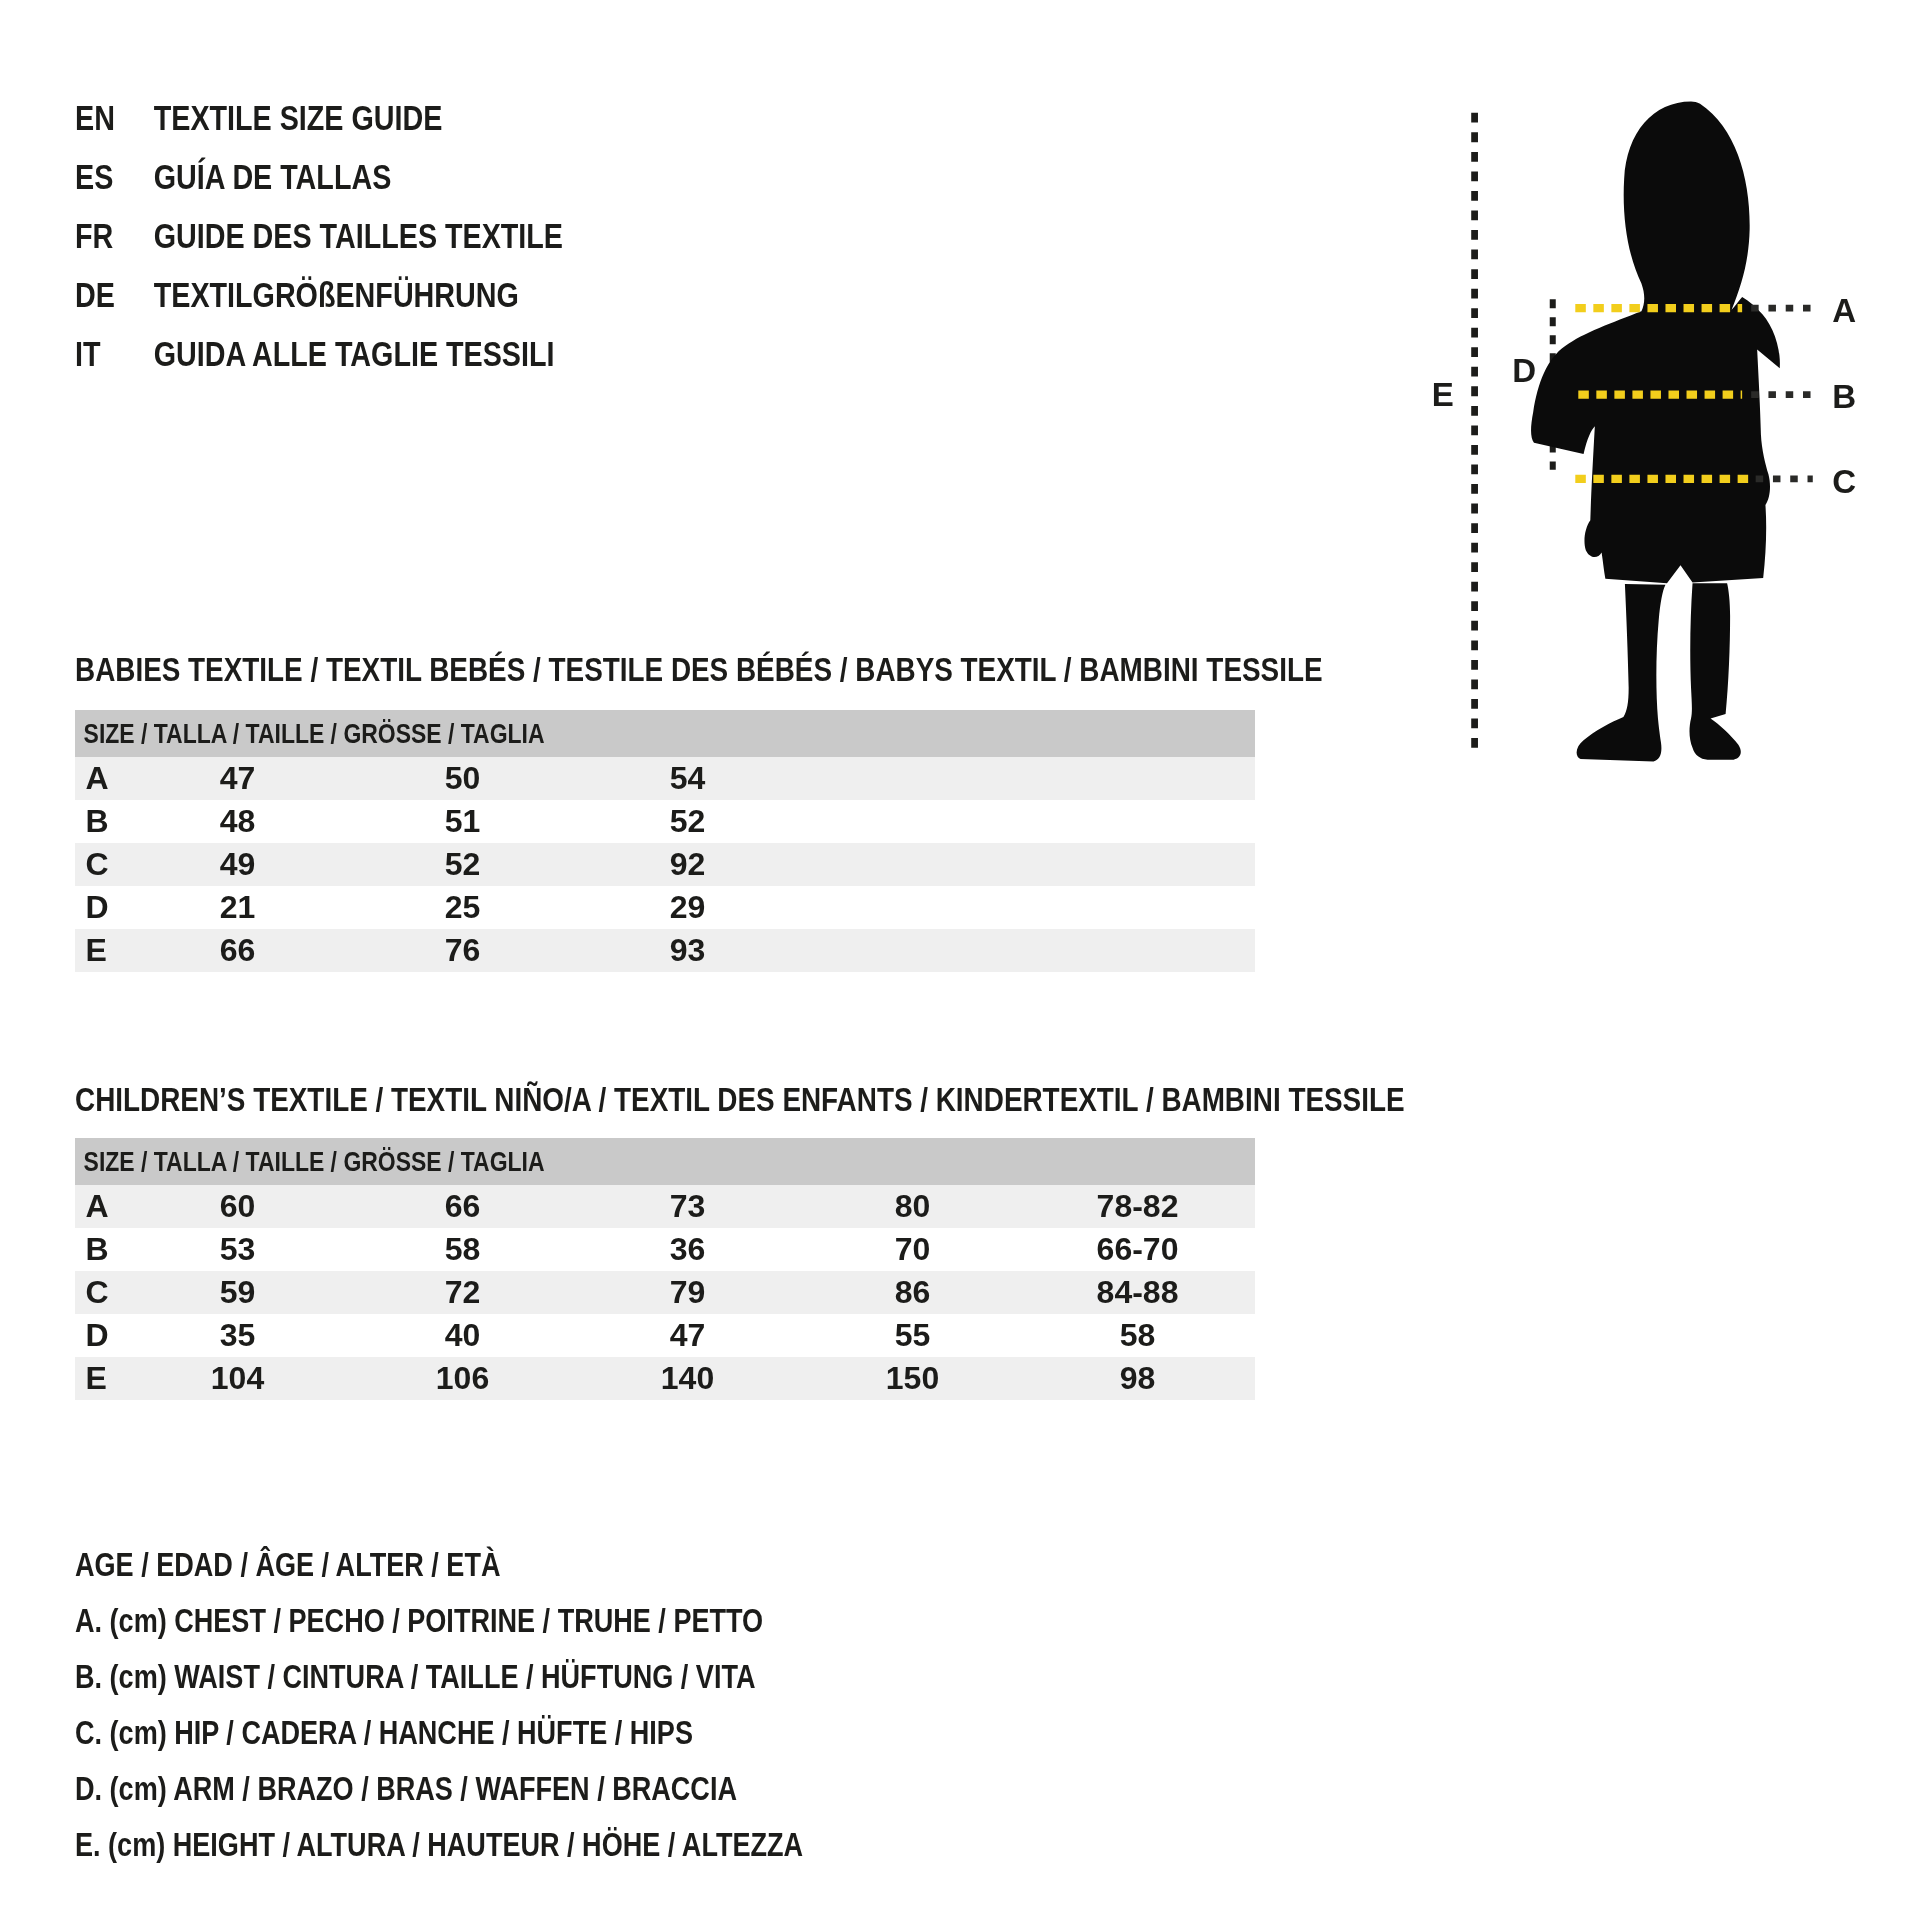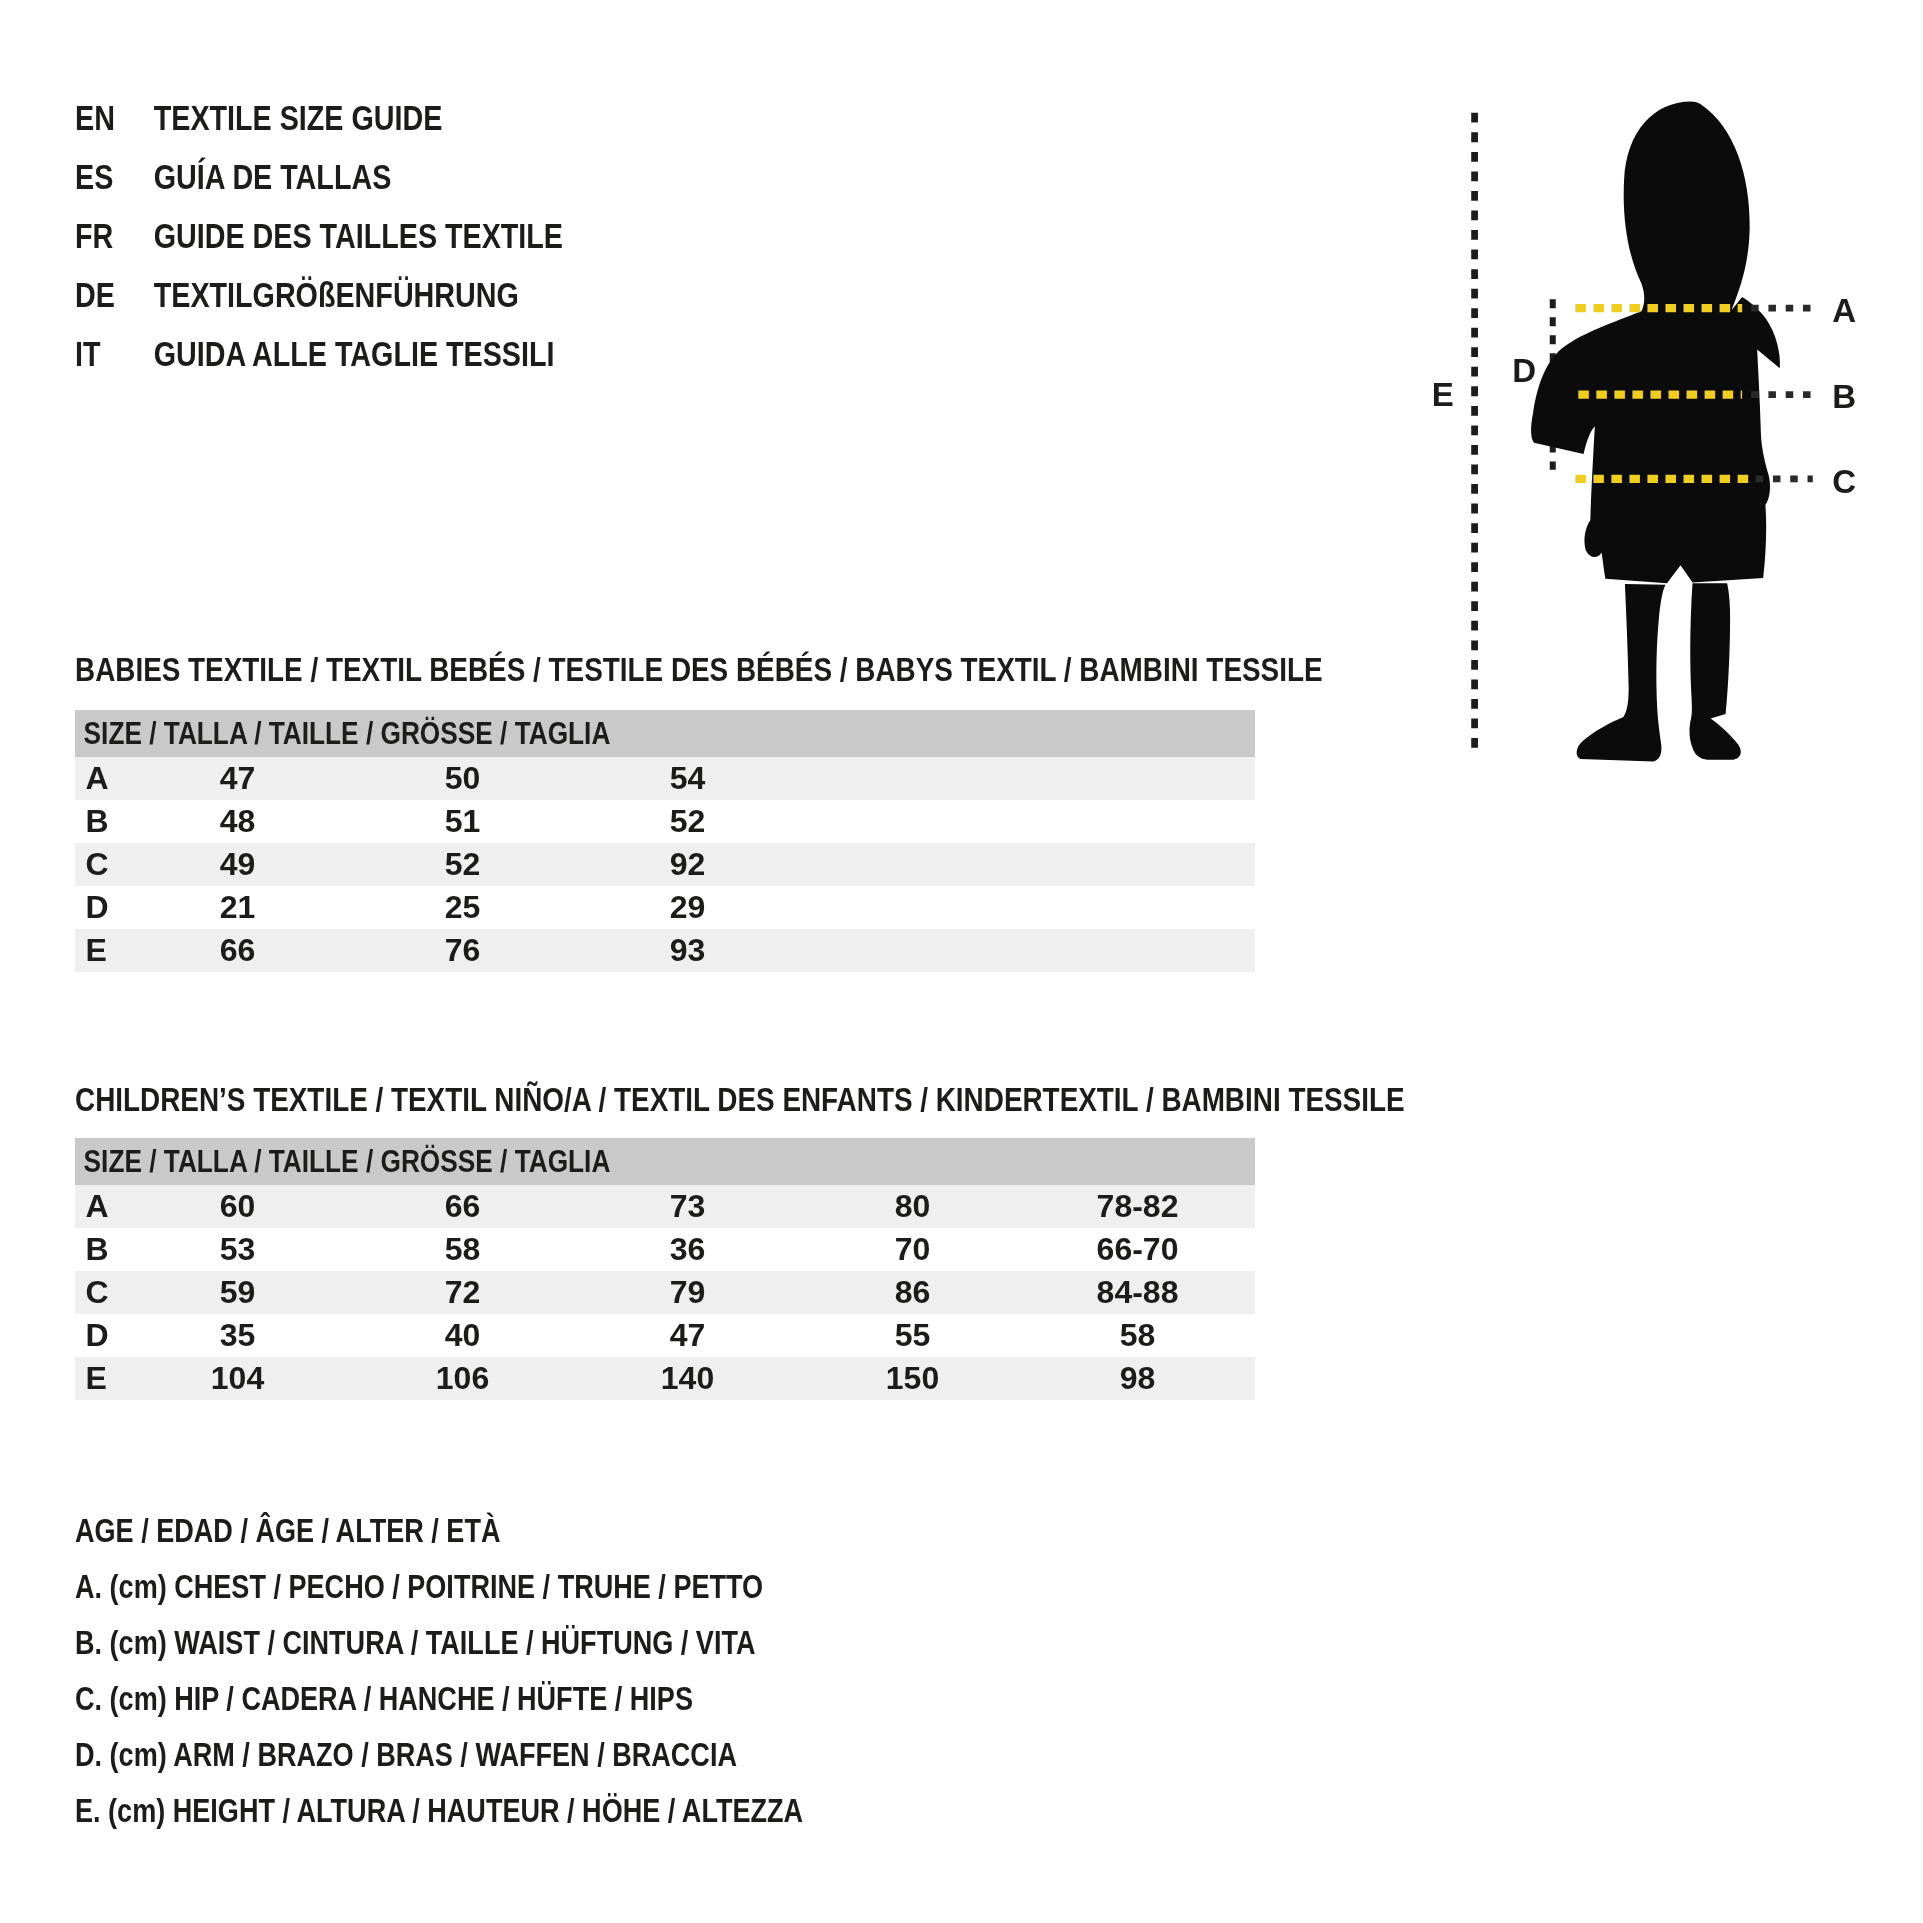--- a/index.html
+++ b/index.html
@@ -20,31 +20,31 @@
 
   
   .section-heading{position:absolute;left:75px;font-size:34px;line-height:36px;}
   .heading-babies{top:651px;}
   .heading-children{top:1081px;}
 
   
   .size-table{position:absolute;left:75px;width:1180px;}
   .babies-table{top:710px;}
   .children-table{top:1138px;}
-  .size-bar{height:47px;background:#c9c9c9;line-height:47px;font-size:32px;}
+  .size-bar{height:47px;background:#c9c9c9;line-height:47px;font-size:28px;}
   .size-bar .bar-text{padding-left:10.5px;}
   .t-row{display:flex;height:43px;line-height:43px;font-size:32px;}
   .t-colhead{height:42px;line-height:39px;}
   .t-label{width:50px;padding-left:10.5px;box-sizing:border-box;text-align:left;}
   .t-cell{width:225px;text-align:center;}
   .t-fill{flex:1;}
   .striped{background:#efefef;}
 
   
-  .legend{position:absolute;left:75px;top:1503px;}
+  .legend{position:absolute;left:75px;top:1537px;}
   .legend-row{height:56px;line-height:56px;font-size:33px;}
 
   
   .figure-wrap{position:absolute;left:1428px;top:60px;width:496px;height:782px;}
   .figure-wrap svg{display:block;width:496px;height:782px;}
   .fig-label{font-family:"Liberation Sans", sans-serif;font-weight:700;font-size:44px;fill:#1c1c1a;}
   .sil{fill:#0b0b0b;}
   .dash-v{stroke:#1c1c1a;stroke-width:9;stroke-dasharray:13 13;fill:none;}
   .dash-v2{stroke:#1c1c1a;stroke-width:8;stroke-dasharray:12 12;fill:none;}
   .dot-yellow{stroke:#f2ce1c;stroke-width:11;stroke-dasharray:14 10;fill:none;}

